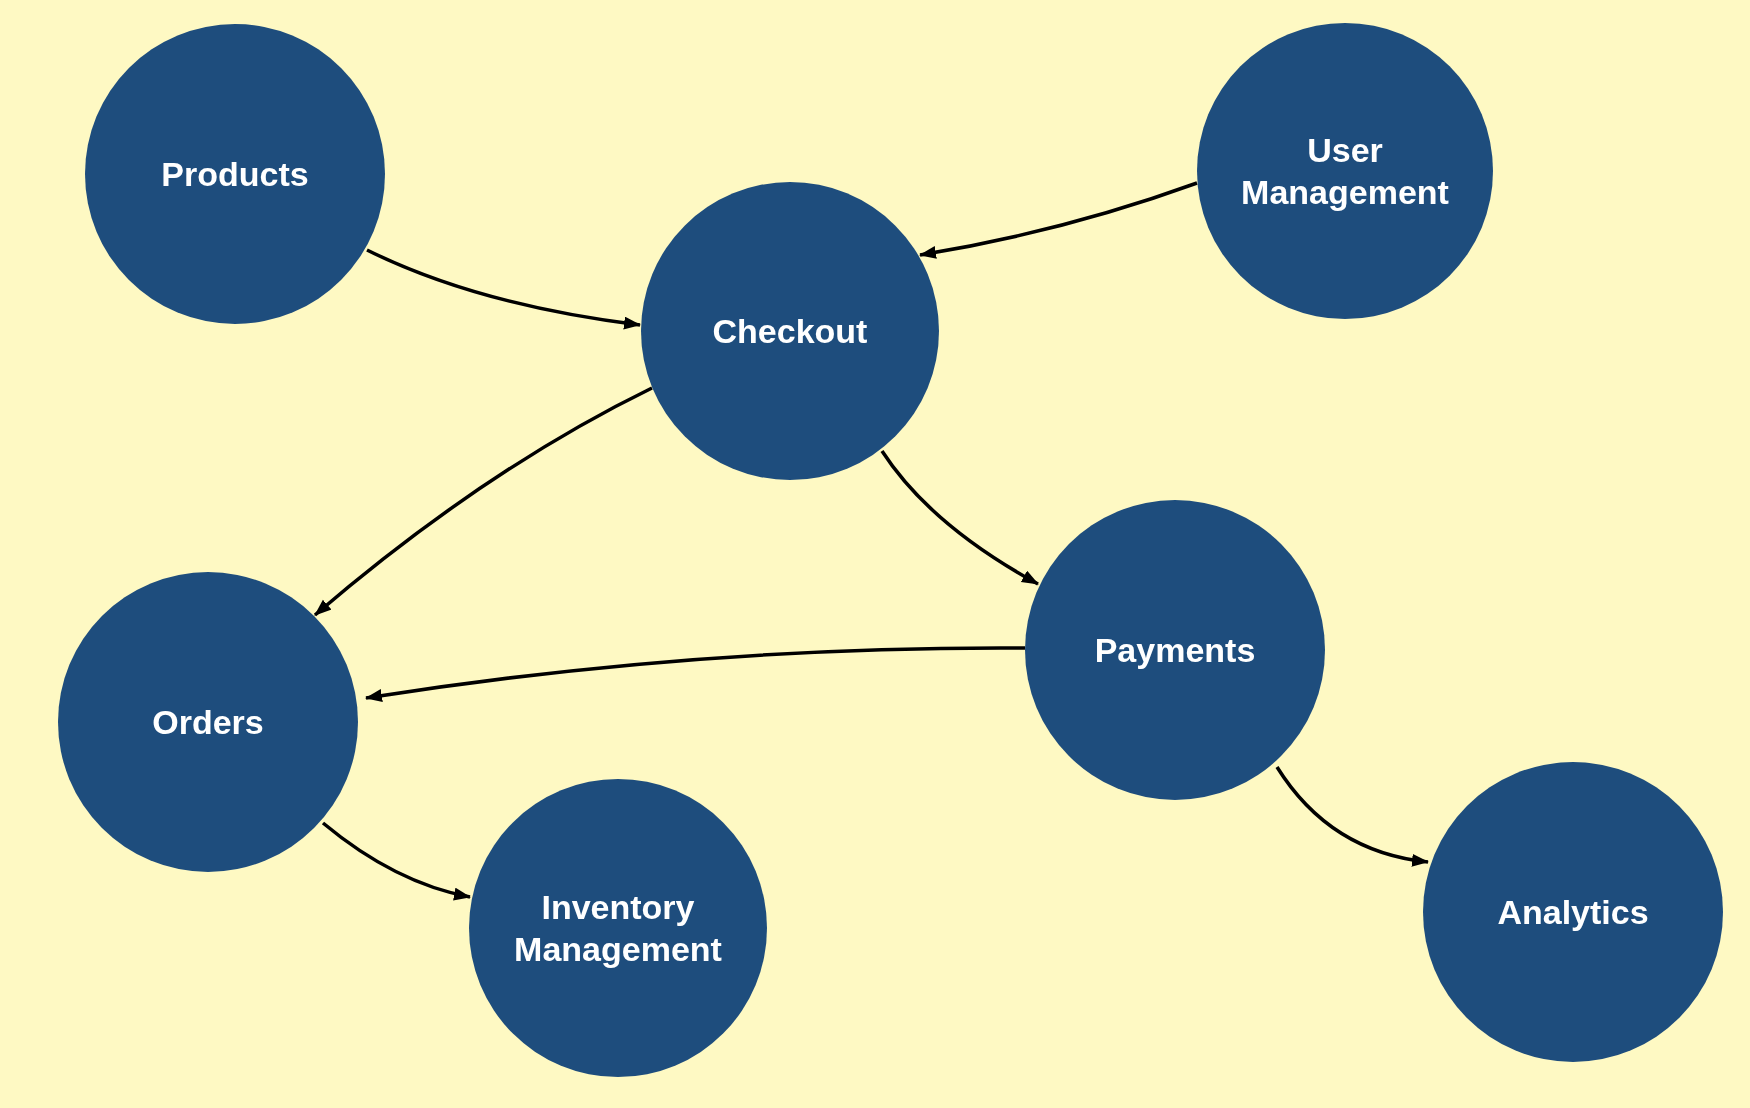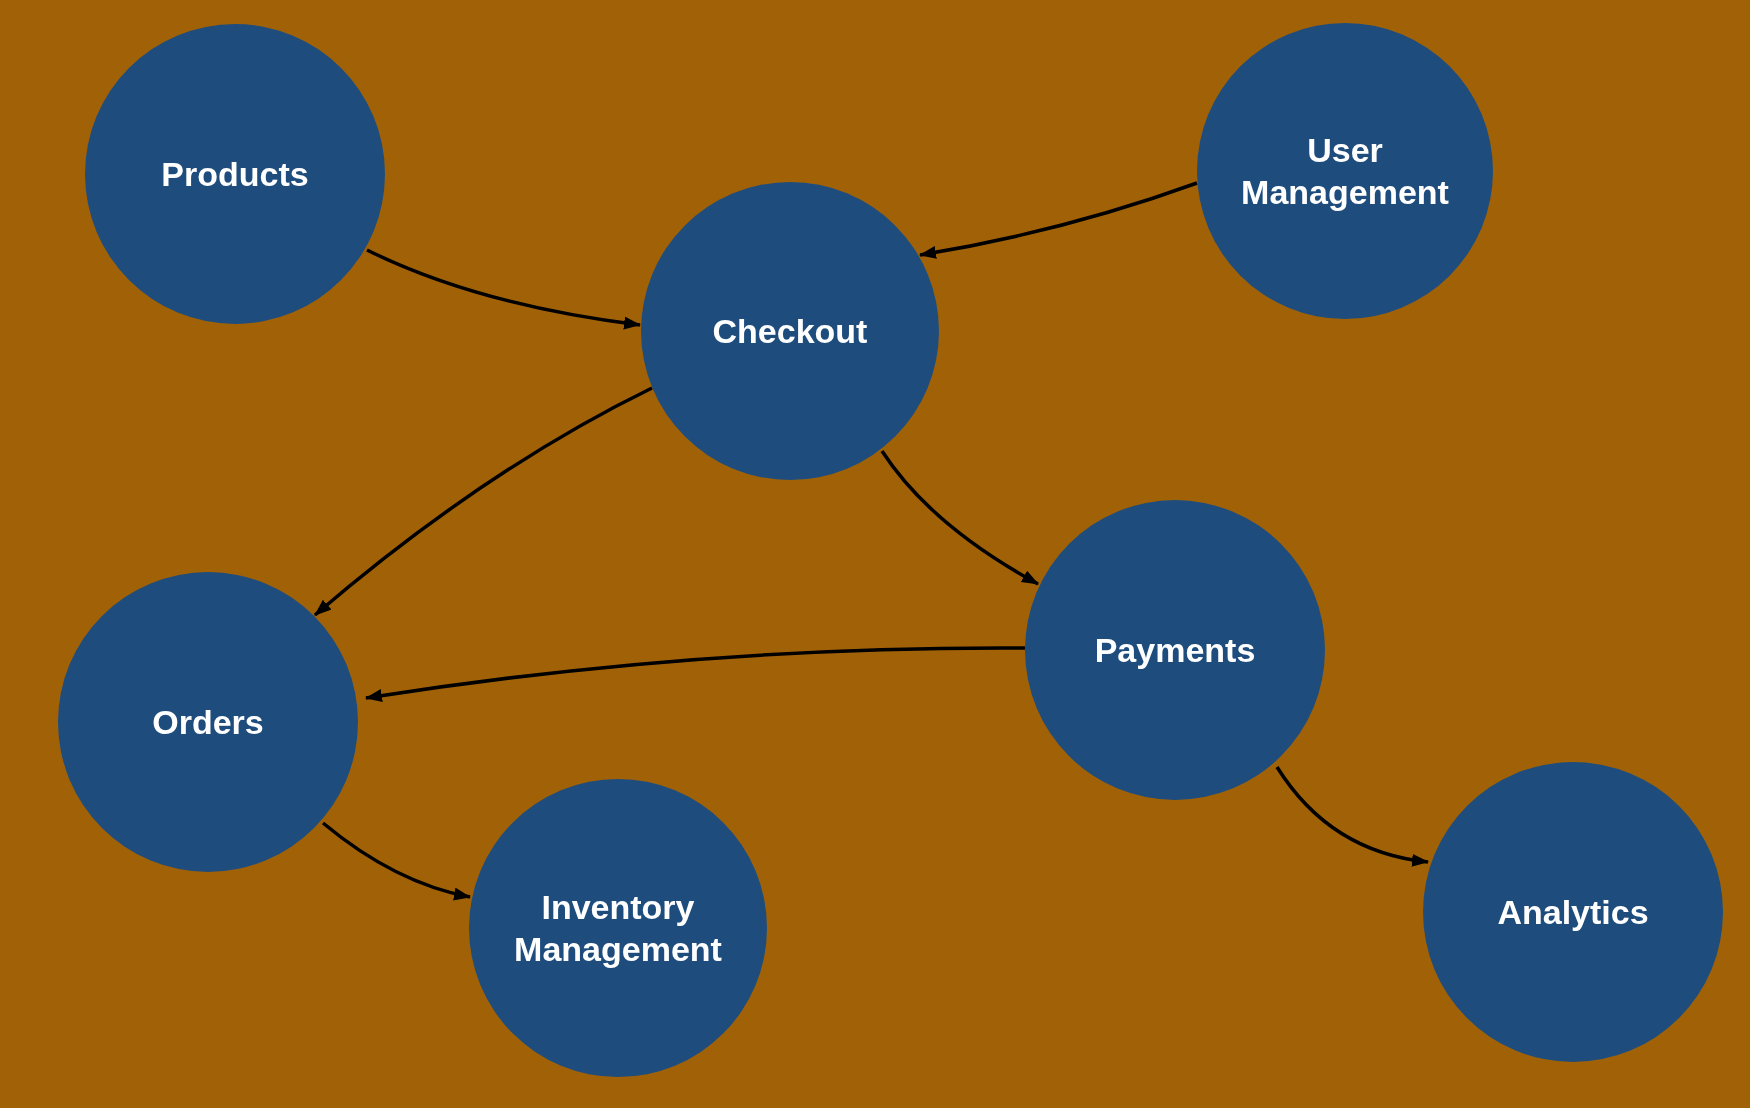--- a/index.html
+++ b/index.html
@@ -3,21 +3,21 @@
 <meta charset="utf-8">
 <style>
   html, body {
     margin: 0;
     padding: 0;
     background: #ffffff;
   }
   .diagram-wrap {
     width: 1750px;
     height: 1108px;
-    background: #a16207;
+    background: #fef9c3;
     overflow: hidden;
   }
   svg { display: block; }
   .edge-path {
     fill: none;
     stroke-linecap: butt;
   }
   .node-circle {
     stroke: none;
   }

